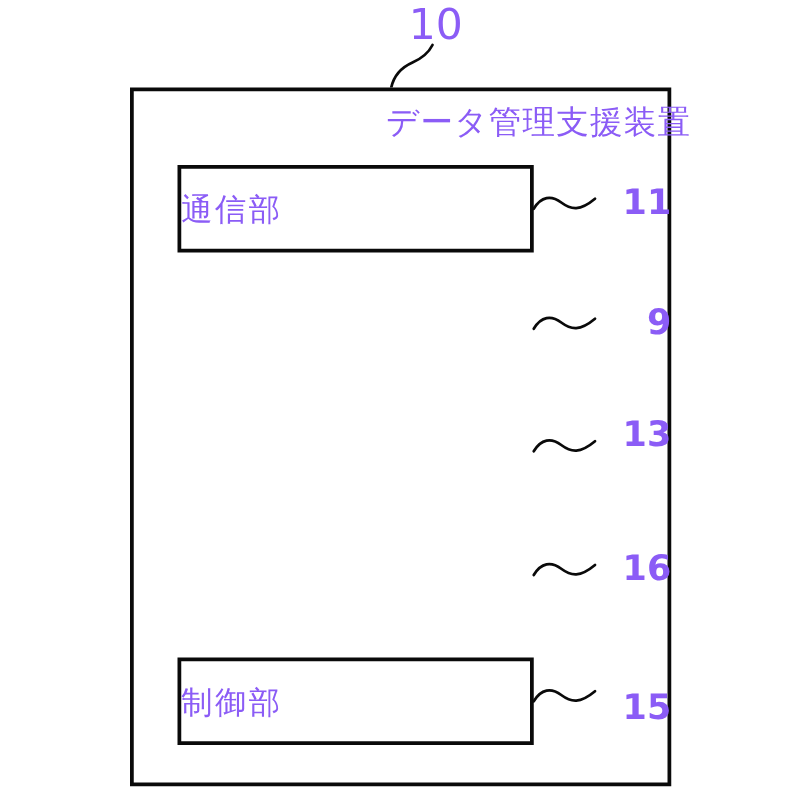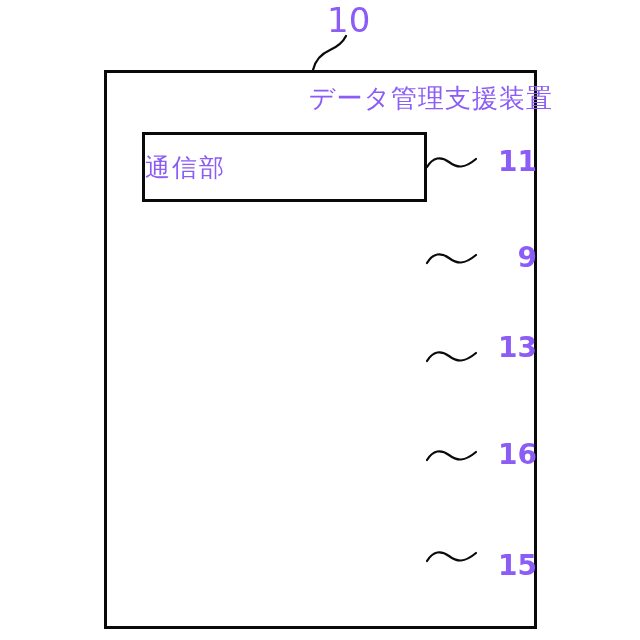--- a/index.html
+++ b/index.html
@@ -65,18 +65,21 @@
   <svg class="leader" style="left:426px;top:348px;" width="52" height="18" viewBox="0 0 52 18">
     <path d="M1,13 C7,3 15,2 23,8 S38,15 50,5"></path>
   </svg>
   <div class="ref-num" style="top:334px">13</div>
 
   <svg class="leader" style="left:426px;top:447px;" width="52" height="18" viewBox="0 0 52 18">
     <path d="M1,13 C7,3 15,2 23,8 S38,15 50,5"></path>
   </svg>
   <div class="ref-num" style="top:441px">16</div>
 
+  <div class="block-box" style="top:526px">
+    <span class="block-label">制御部</span>
+  </div>
   <svg class="leader" style="left:426px;top:548px;" width="52" height="18" viewBox="0 0 52 18">
     <path d="M1,13 C7,3 15,2 23,8 S38,15 50,5"></path>
   </svg>
   <div class="ref-num" style="top:552px">15</div>
 
 </div>
 
 </body></html>

